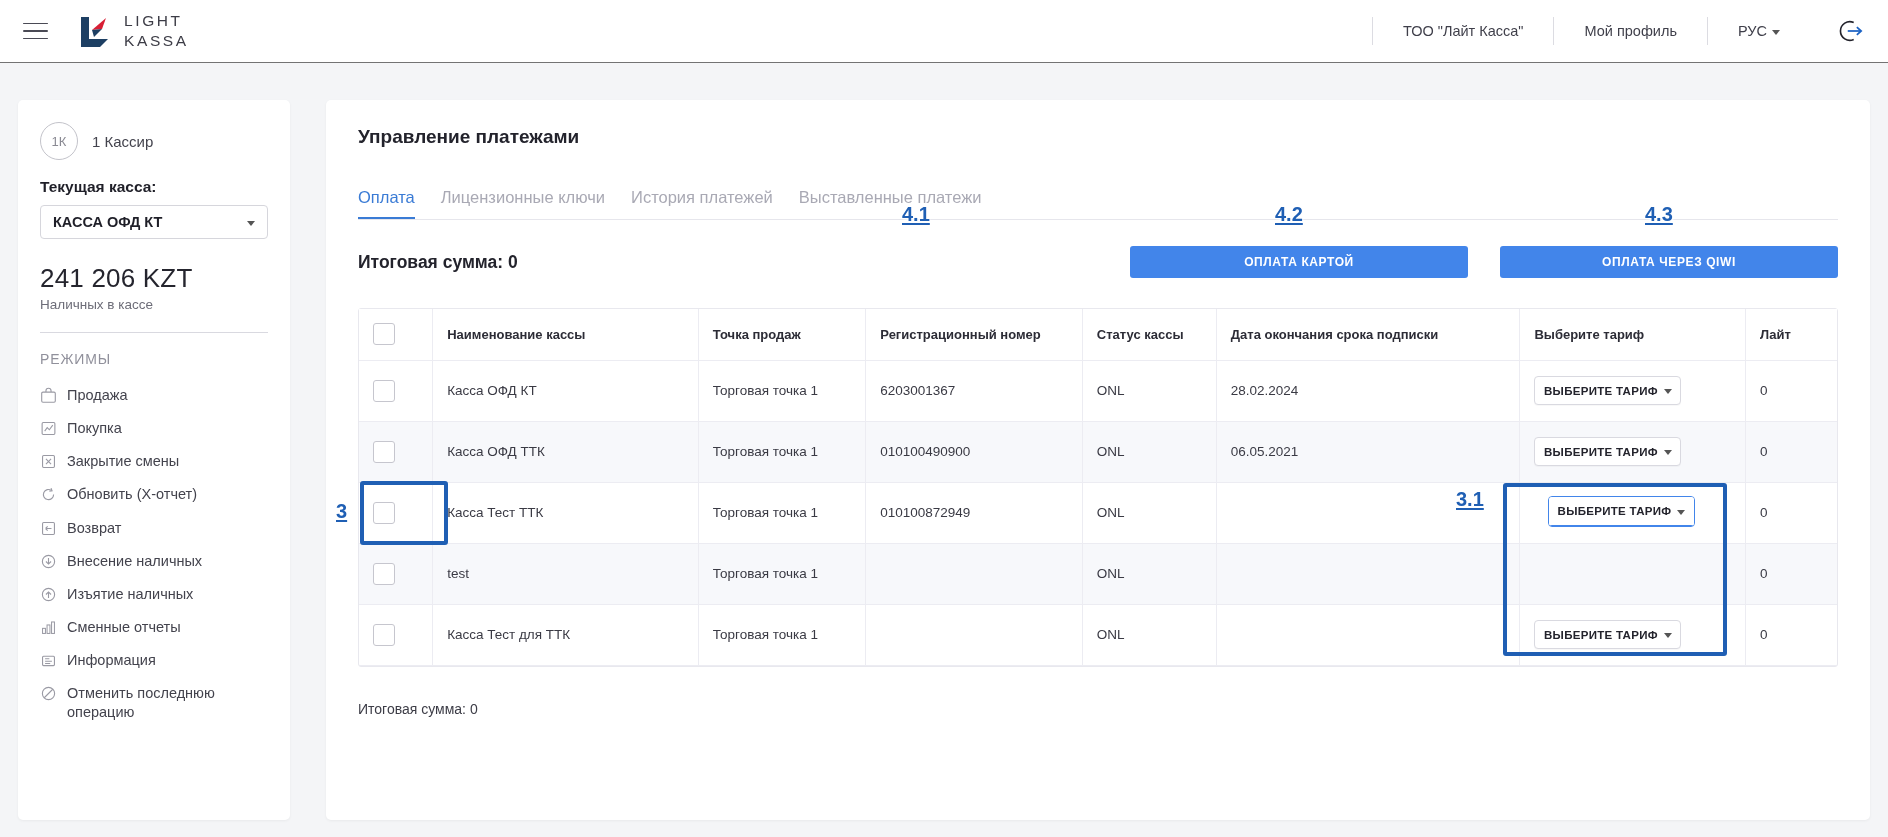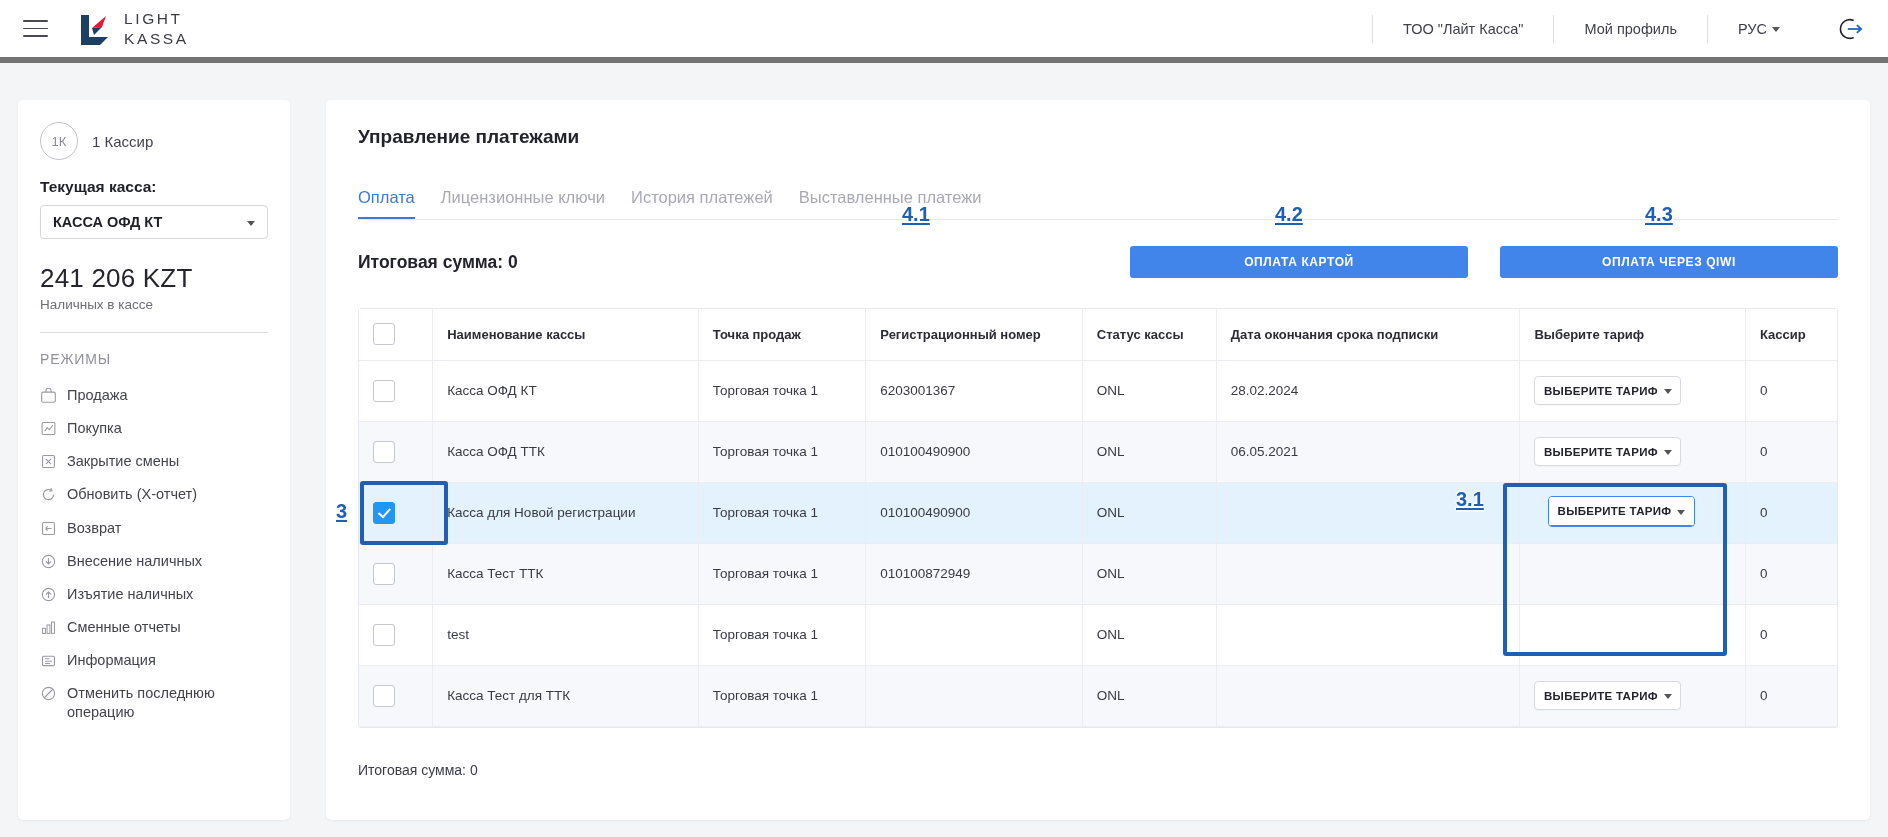--- a/index.html
+++ b/index.html
@@ -8,21 +8,21 @@
     font-family: "Liberation Sans", "DejaVu Sans", sans-serif;
     background: #f4f5f7;
     overflow: hidden;
   }
 
   
   .header {
     position: absolute; top: 0; left: 0;
     width: 1888px; height: 63px;
     background: #ffffff;
-    border-bottom: 6px solid #737373;
+    border-bottom: 1px solid #737373;
     display: flex; align-items: center;
     z-index: 40;
   }
   .hamburger {
     margin-left: 12px; width: 46px; height: 46px;
     display: flex; flex-direction: column; align-items: center; justify-content: center;
     gap: 6px; cursor: pointer;
   }
   .hamburger span {
     display: block; width: 25px; height: 1.6px; background: #4a4a55; border-radius: 1px;
@@ -350,21 +350,21 @@
         <tr>
           <th class="c-chk">
             <span class="chk"></span>
           </th>
           <th class="c-name">Наименование кассы</th>
           <th class="c-point">Точка продаж</th>
           <th class="c-reg">Регистрационный номер</th>
           <th class="c-stat">Статус кассы</th>
           <th class="c-date">Дата окончания срока подписки</th>
           <th class="c-tariff">Выберите тариф</th>
-          <th class="c-total">Кассир</th>
+          <th class="c-total">Лайт</th>
         </tr>
       </thead>
       <tbody>
         <tr>
           <td>
               <span class="chk"></span>
             </td>
           <td>Касса ОФД КТ</td>
           <td>Торговая точка 1</td>
           <td>6203001367</td>
@@ -388,32 +388,20 @@
           <td>ONL</td>
           <td>06.05.2021</td>
           <td>
             <button class="tariff-btn">
               <span>ВЫБЕРИТЕ ТАРИФ</span>
               <i class="caret-dn"></i>
             </button>
           </td>
           <td>0</td>
         </tr>
-        <tr class="selected">
-          <td>
-              <span class="chk checked"></span>
-            </td>
-          <td>Касса для Новой регистрации</td>
-          <td>Торговая точка 1</td>
-          <td>010100490900</td>
-          <td>ONL</td>
-          <td></td>
-          <td></td>
-          <td>0</td>
-        </tr>
         <tr>
           <td>
               <span class="chk"></span>
             </td>
           <td>Касса Тест ТТК</td>
           <td>Торговая точка 1</td>
           <td>010100872949</td>
           <td>ONL</td>
           <td></td>
           <td></td>

